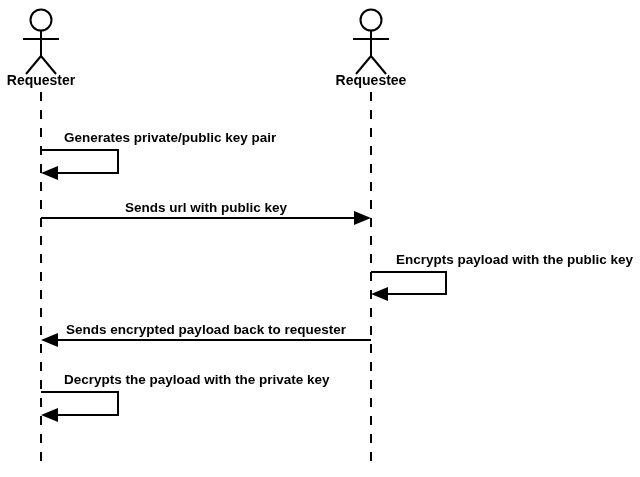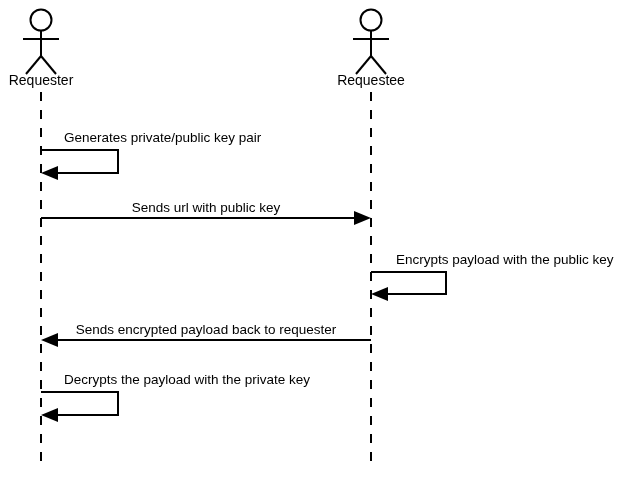--- a/index.html
+++ b/index.html
@@ -9,20 +9,21 @@
   }
   body {
     font-family: "Liberation Sans", sans-serif;
   }
   #diagram-root {
     position: relative;
     width: 640px;
     height: 477px;
     background: #ffffff;
     overflow: hidden;
+    font-weight: bold;
   }
   #diagram-svg {
     position: absolute;
     left: 0;
     top: 0;
     width: 640px;
     height: 477px;
   }
   .actor-label {
     font-family: "Liberation Sans", sans-serif;

